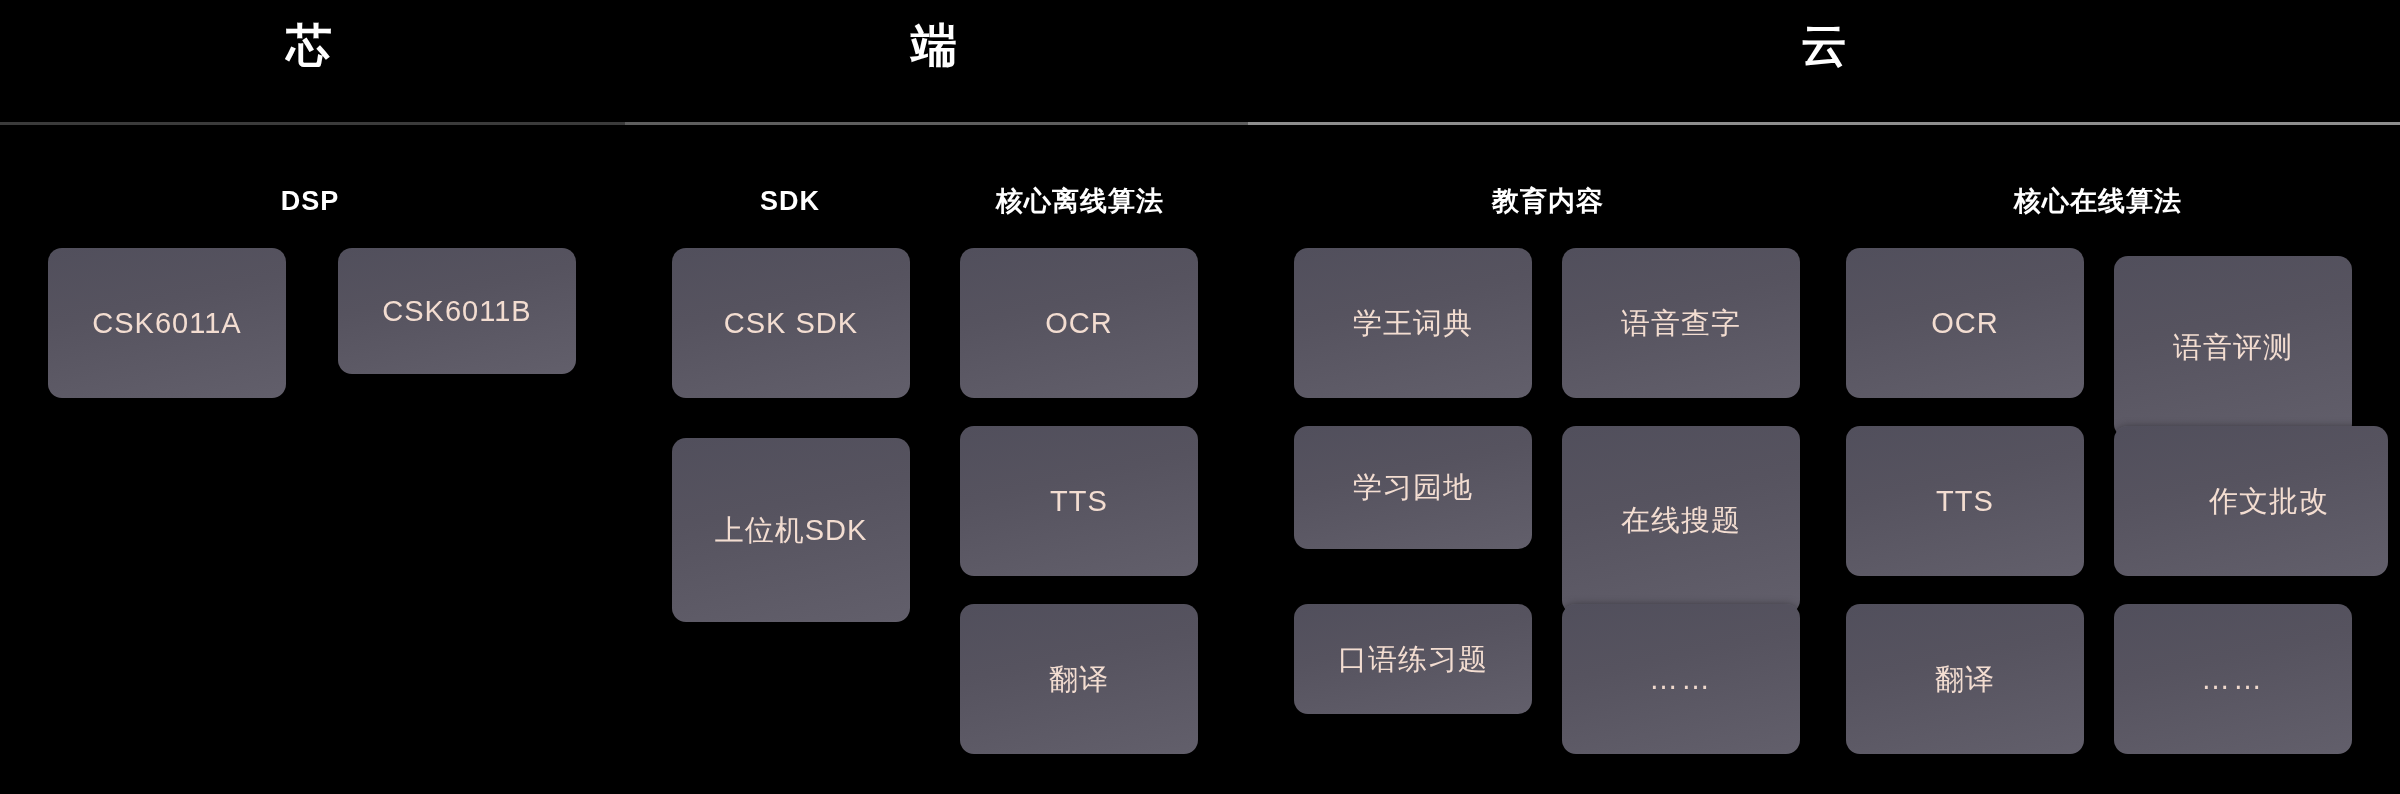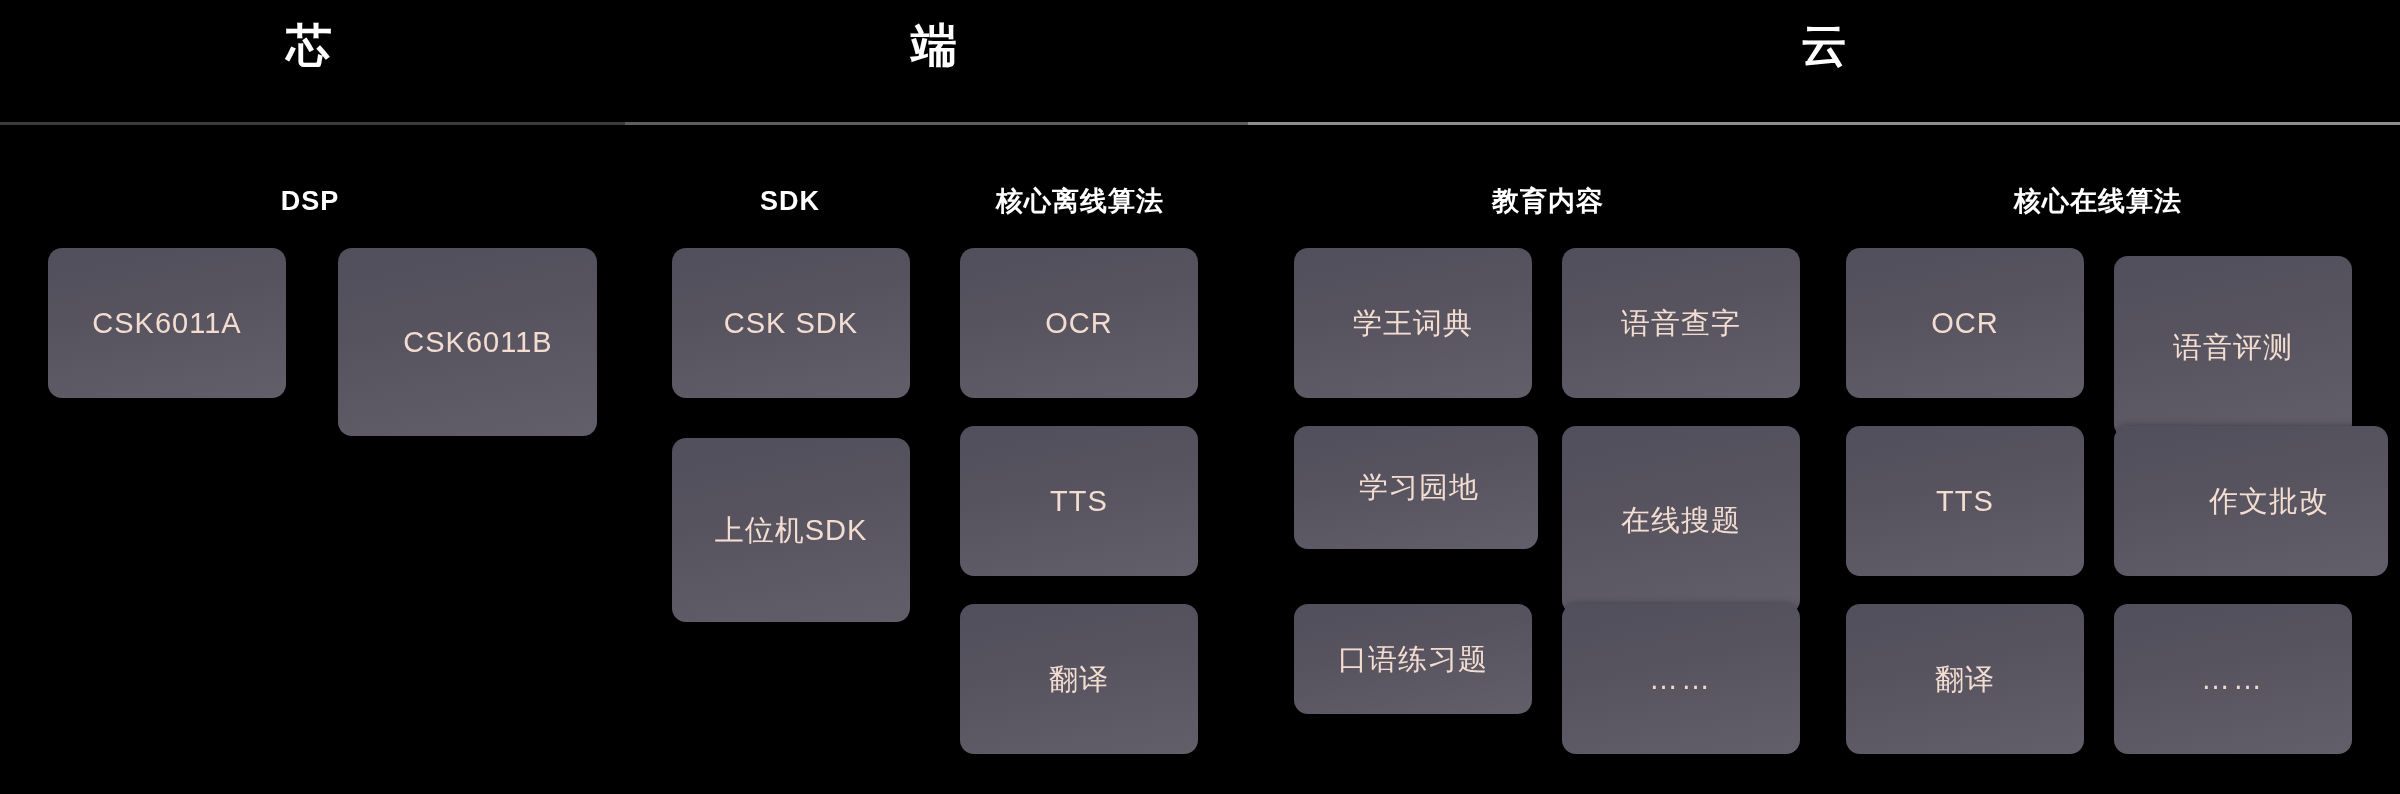--- a/index.html
+++ b/index.html
@@ -67,21 +67,21 @@
       <div class="seg" style="left: 0px; width: 625px; background: rgb(59, 59, 59);"></div>
       <div class="seg" style="left: 625px; width: 623px; background: rgb(94, 94, 94);"></div>
       <div class="seg" style="left: 1248px; width: 1152px; background: rgb(142, 142, 142);"></div>
     </div>
 
   <div id="groups-layer">
       <div class="group-title" style="left: 310px; top: 188px;">DSP</div>
       <div class="card" style="left: 48px; top: 248px; width: 238px; height: 150px;">
         <span class="card-label">CSK6011A</span>
       </div>
-      <div class="card" style="left: 338px; top: 248px; width: 238px; height: 188px; padding-left: 21px;">
+      <div class="card" style="left: 338px; top: 248px; width: 238px; height: 126px;">
         <span class="card-label">CSK6011B</span>
       </div>
       <div class="group-title" style="left: 790px; top: 188px;">SDK</div>
       <div class="card" style="left: 672px; top: 248px; width: 238px; height: 150px;">
         <span class="card-label">CSK SDK</span>
       </div>
       <div class="card" style="left: 672px; top: 438px; width: 238px; height: 184px;">
         <span class="card-label">上位机SDK</span>
       </div>
       <div class="group-title" style="left: 1080px; top: 188px;">核心离线算法</div>
@@ -91,21 +91,21 @@
       <div class="card" style="left: 960px; top: 426px; width: 238px; height: 150px;">
         <span class="card-label">TTS</span>
       </div>
       <div class="card" style="left: 960px; top: 604px; width: 238px; height: 150px;">
         <span class="card-label">翻译</span>
       </div>
       <div class="group-title" style="left: 1548px; top: 188px;">教育内容</div>
       <div class="card" style="left: 1294px; top: 248px; width: 238px; height: 150px;">
         <span class="card-label">学王词典</span>
       </div>
-      <div class="card" style="left: 1294px; top: 426px; width: 238px; height: 123px; padding-left: 6px;">
+      <div class="card" style="left: 1294px; top: 426px; width: 238px; height: 123px;">
         <span class="card-label">学习园地</span>
       </div>
       <div class="card" style="left: 1294px; top: 604px; width: 238px; height: 110px;">
         <span class="card-label">口语练习题</span>
       </div>
       <div class="card" style="left: 1562px; top: 248px; width: 238px; height: 150px;">
         <span class="card-label">语音查字</span>
       </div>
       <div class="card" style="left: 1562px; top: 426px; width: 238px; height: 188px;">
         <span class="card-label">在线搜题</span>

